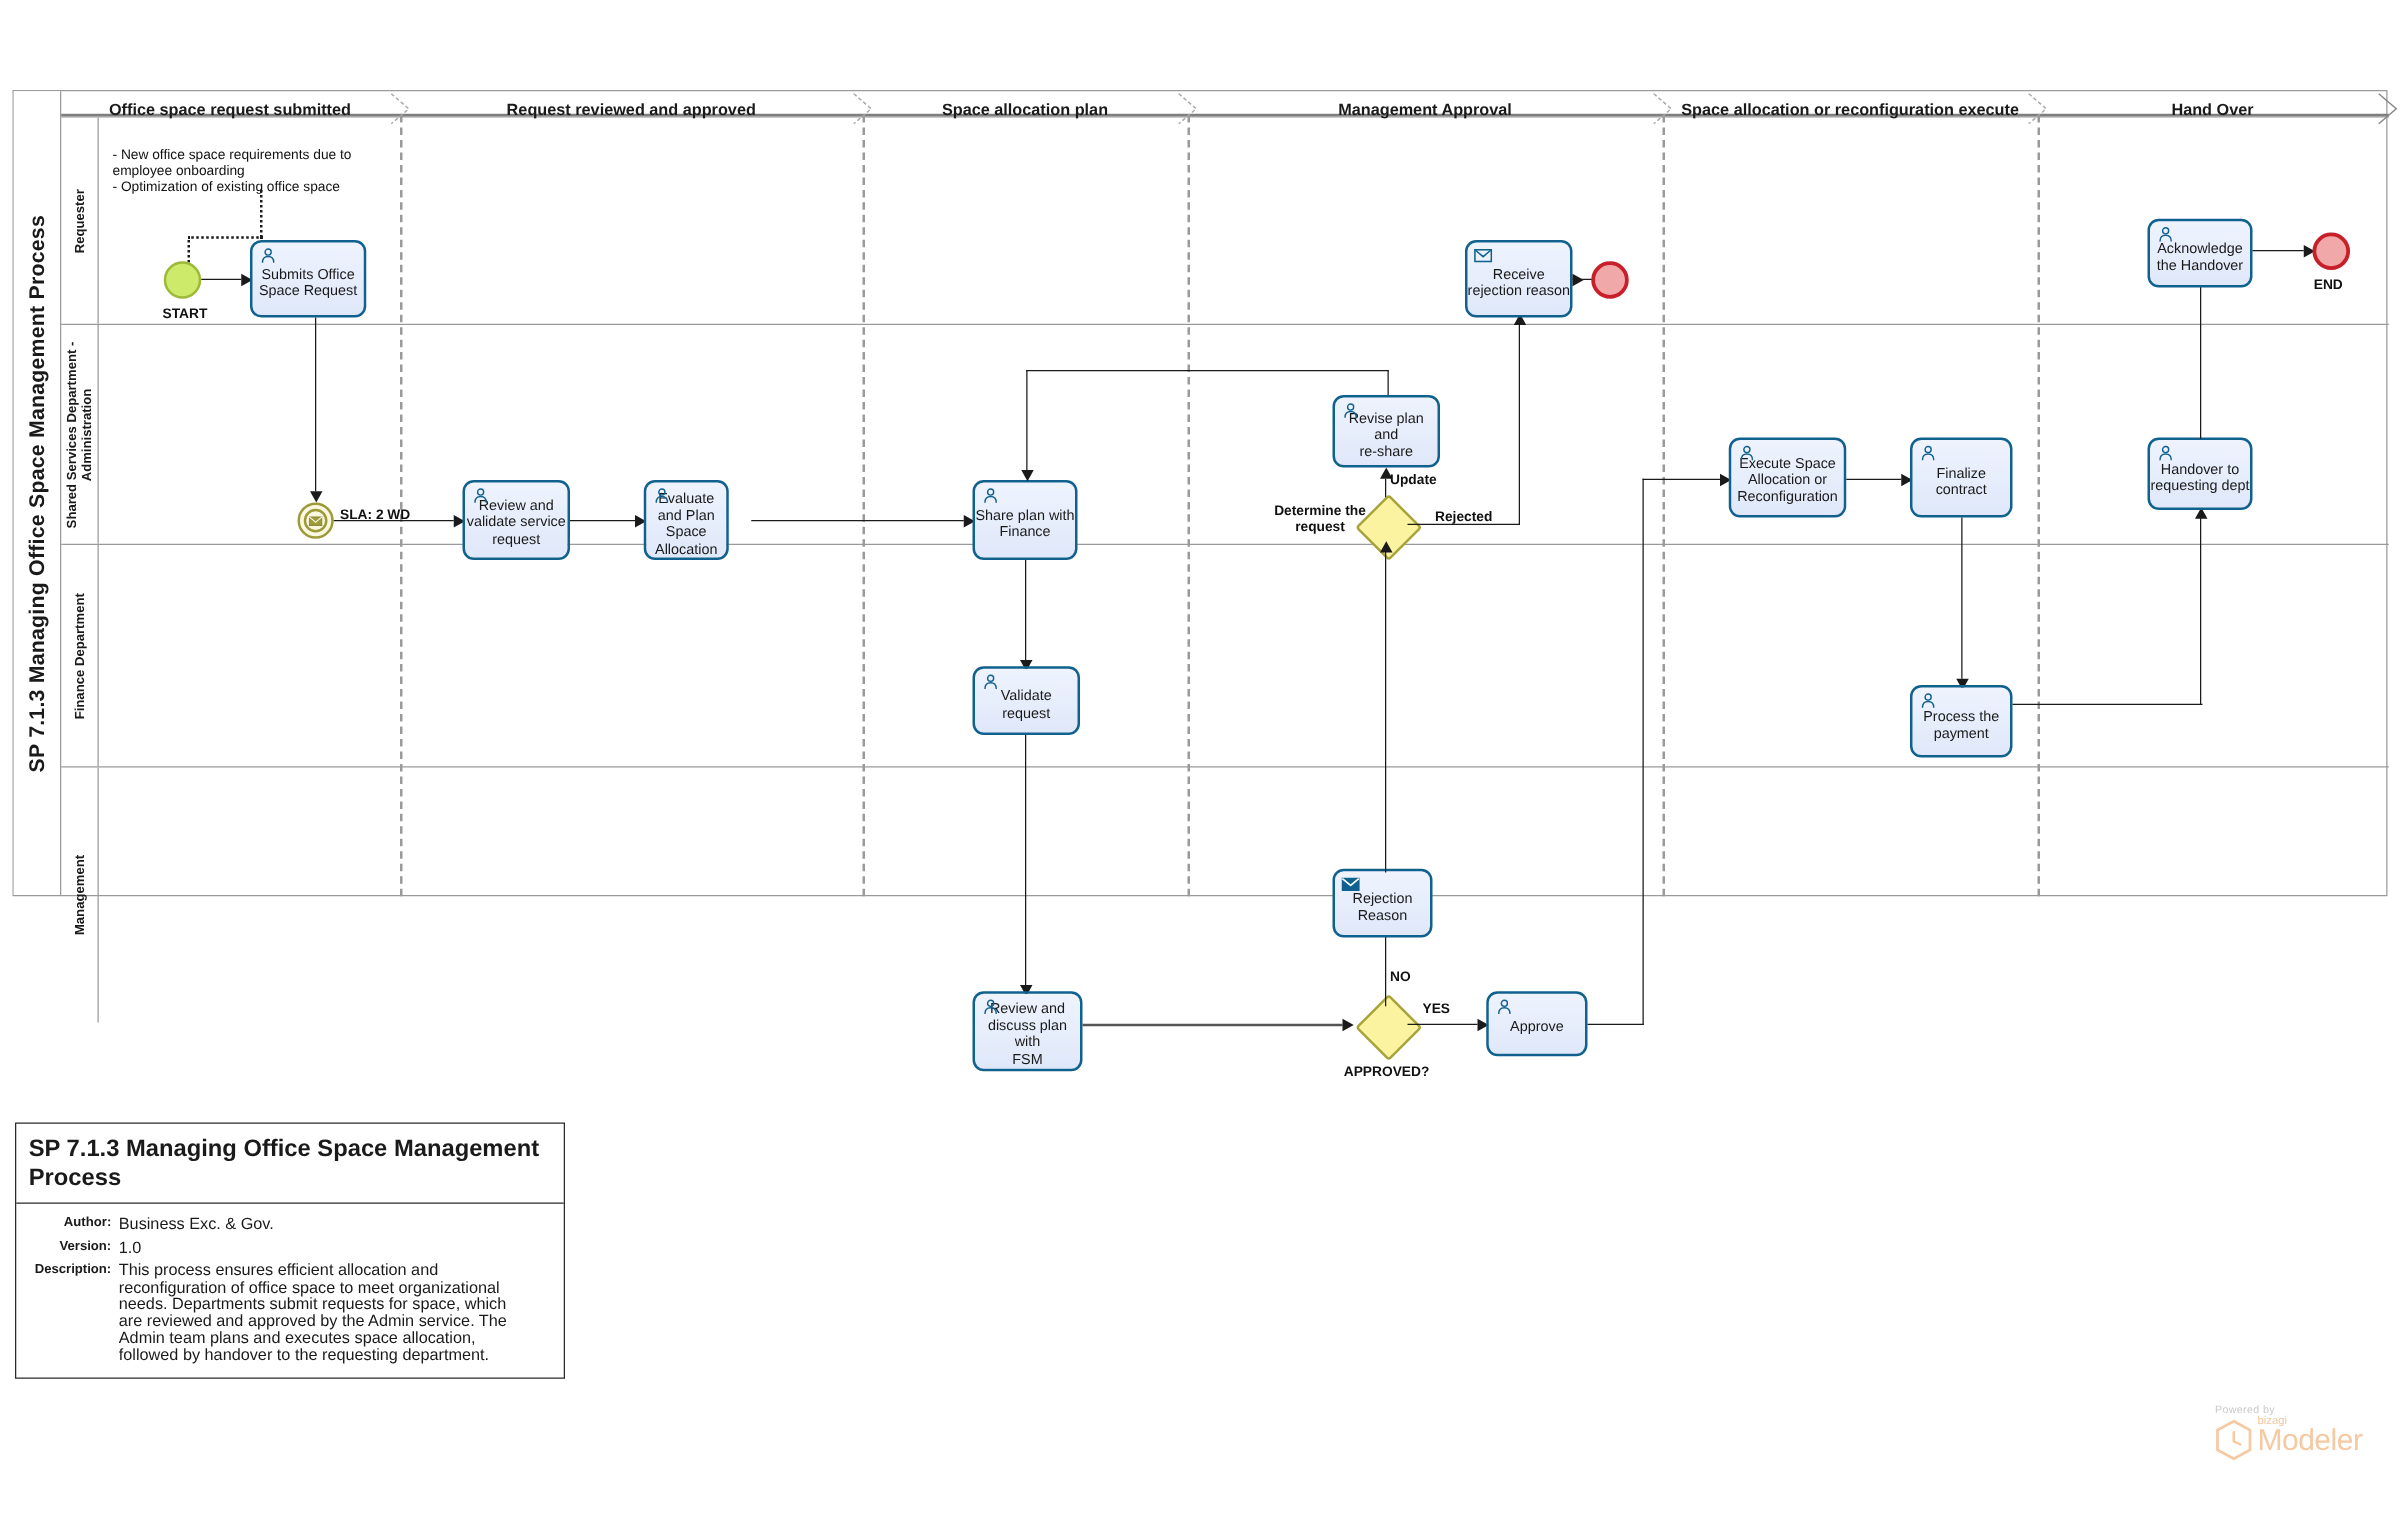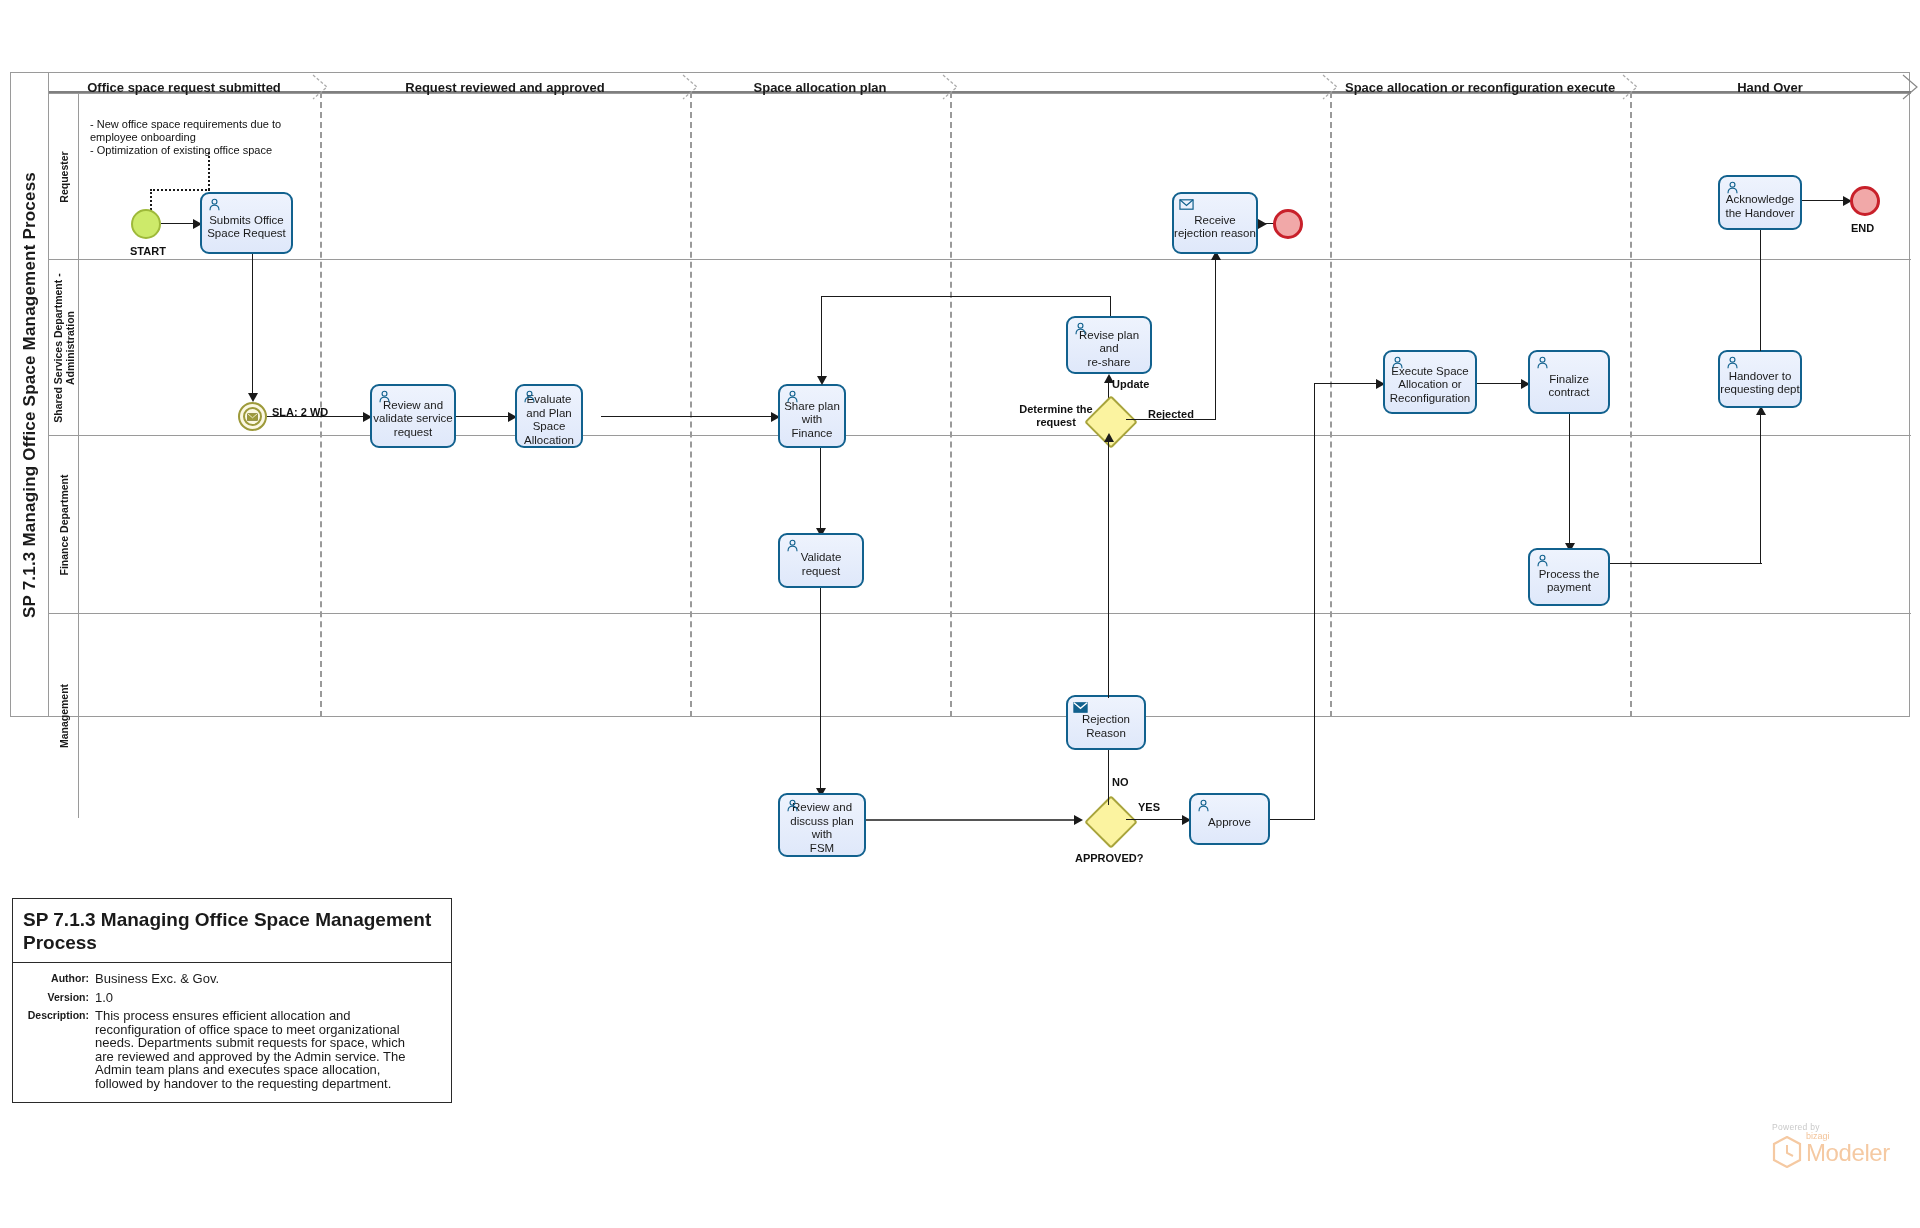--- a/index.html
+++ b/index.html
@@ -121,20 +121,23 @@
   <div style="position:absolute;left:48px;top:74px;width:1862px;height:26px;">
     <div class="ms-cell" style="left:0px;width:272px;">
       <span>Office space request submitted</span>
     </div>
     <div class="ms-cell" style="left:272px;width:370px;">
       <span>Request reviewed and approved</span>
     </div>
     <div class="ms-cell" style="left:642px;width:260px;">
       <span>Space allocation plan</span>
     </div>
+    <div class="ms-cell" style="left:902px;width:380px;">
+      <span>Management Approval</span>
+    </div>
     <div class="ms-cell" style="left:1282px;width:300px;">
       <span style="width:270px;text-overflow:clip;">Space allocation or reconfiguration executed</span>
     </div>
     <div class="ms-cell" style="left:1582px;width:280px;">
       <span>Hand Over</span>
     </div>
 
     <svg class="ms-arrow" style="left:263px;" viewBox="0 0 20 26">
       <path d="M2,1 L16,13 L2,25" fill="none" stroke="#aaa" stroke-width="1.2" stroke-dasharray="3,2"></path>
       </svg>
@@ -220,21 +223,21 @@
       <circle cx="8" cy="5" r="2.6" fill="none" stroke="#11618e" stroke-width="1.2"></circle>
       <path d="M3.2,14 C3.2,10.4 5.4,8.8 8,8.8 C10.6,8.8 12.8,10.4 12.8,14" fill="none" stroke="#11618e" stroke-width="1.2"></path>
     </svg>
     <div class="tlabel" style="white-space:pre-line;margin-top:8px;">Evaluate and Plan
 Space Allocation</div>
   </div>
 
   <div class="fl h" style="left:601px;top:416px;width:170px;"></div>
   <div class="arw r" style="left:771px;top:412px;"></div>
 
-  <div class="task" style="left:778px;top:384px;width:68px;height:64px;">
+  <div class="task" style="left:778px;top:384px;width:84px;height:64px;">
     <svg class="ticon" viewBox="0 0 16 16">
       <circle cx="8" cy="5" r="2.6" fill="none" stroke="#11618e" stroke-width="1.2"></circle>
       <path d="M3.2,14 C3.2,10.4 5.4,8.8 8,8.8 C10.6,8.8 12.8,10.4 12.8,14" fill="none" stroke="#11618e" stroke-width="1.2"></path>
     </svg>
     <div class="tlabel" style="white-space:pre-line;margin-top:8px;">Share plan with
 Finance</div>
   </div>
 
   <div class="fl h" style="left:821px;top:296px;width:290px;"></div>
   <div class="fl v" style="left:821px;top:296px;height:80px;"></div>

